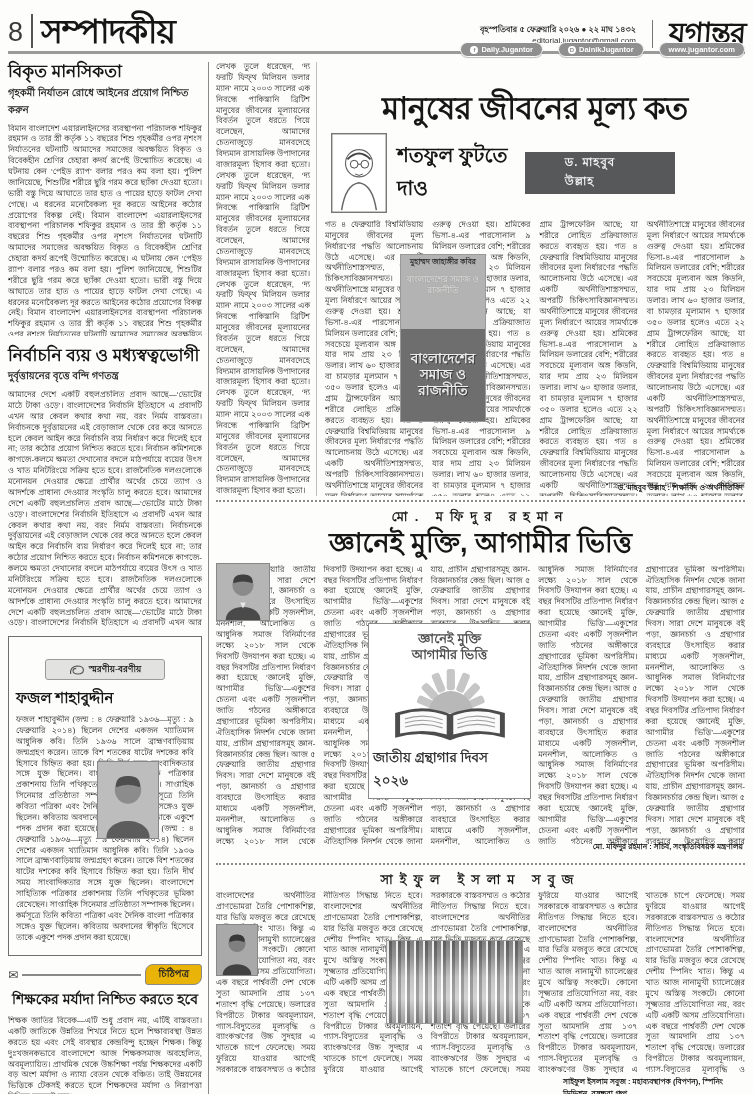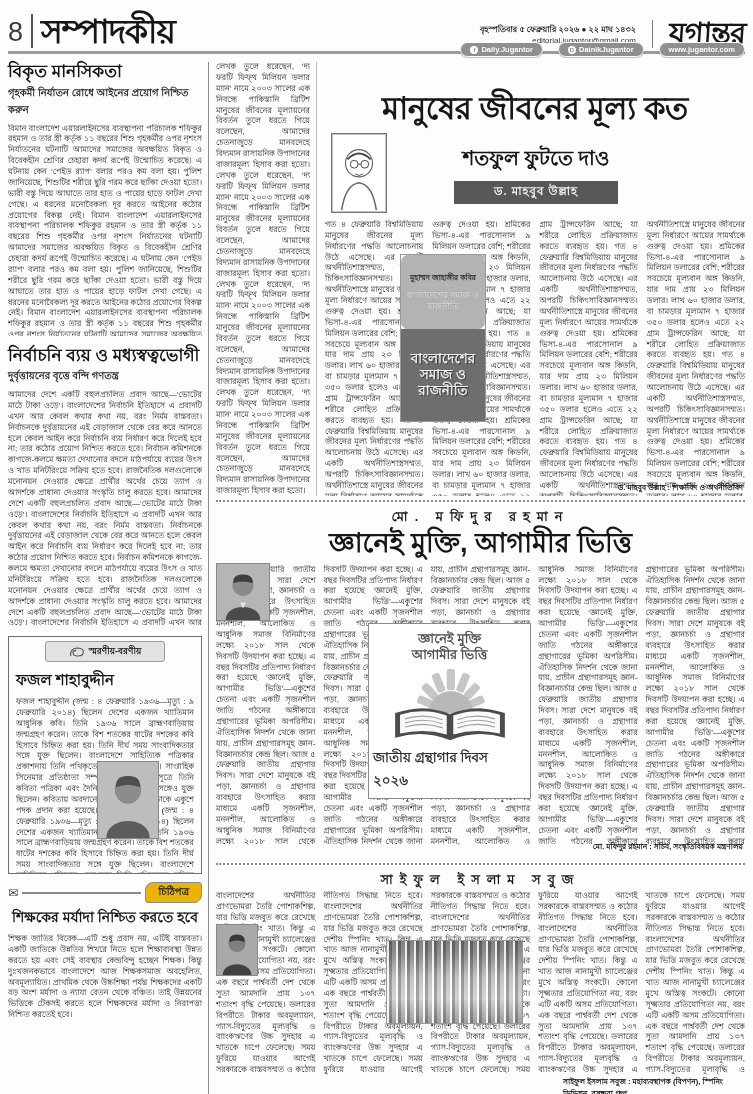--- a/index.html
+++ b/index.html
@@ -32,21 +32,21 @@
   .body { font-size:8px; line-height:1.36; text-align:justify; color:#1c1c1c; overflow:hidden; }
   .credit { font-size:7.5px; font-weight:700; color:#111; }
 
   
   .l-art { margin-bottom:10px; }
   .l-head { font-size:17px; font-weight:900; line-height:1.15; }
   .l-sub { font-size:10px; font-weight:700; color:#2b2b2b; margin:3px 0 5px 0; }
   .l-body1 { height:212px; }
   .l-body2 { height:236px; }
 
-  .memorial { border:1px solid #6f6f6f; padding:4px 7px; height:238px; position:relative; margin-bottom:8px; overflow:hidden; }
+  .memorial { border:1px solid #6f6f6f; padding:22px 7px; height:320px; position:relative; margin-bottom:8px; overflow:hidden;font-family:Liberation Serif, serif; }
   .mem-badge { width:120px; margin:0 auto 6px auto; background:#e2e2e0; border:1px solid #9a9a9a; border-radius:3px; display:flex; align-items:center; justify-content:center; gap:4px; padding:2px 4px; }
   .mem-badge-label { font-size:9px; font-weight:700; color:#222; }
   .mem-title { font-size:15px; font-weight:900; margin-bottom:4px; }
   .mem-body { height:232px; }
   .mem-photo { position:absolute; left:88px; top:124px; width:62px; height:78px; border:1px solid #888; background:#cfcfcf; }
 
   .letters { position:relative; }
   .letters-head { display:flex; align-items:center; gap:4px; margin-bottom:3px; }
   .env-icon { font-size:12px; color:#444; line-height:1; }
   .letters-line { flex:1; border-top:2px double #8a8a8a; }
@@ -55,26 +55,26 @@
   .letters-body { height:108px; }
 
   
   .lead { position:relative; height:434px; overflow:hidden; }
   .lead-flex { display:flex; height:100%; }
   .lead-col1 { width:100px; flex:0 0 100px; height:100%; padding-right:6px; }
   .lead-right { flex:1; border-left:1px solid #bdbdbd; padding-left:8px; display:flex; flex-direction:column; }
   .lead-headline { font-size:31px; font-weight:900; text-align:center; line-height:1.1; letter-spacing:-0.5px;margin-top:30px; }
   .lead-subrow { display:flex; align-items:center; gap:10px; margin:6px 0 6px 6px; height:86px; }
   .lead-photo { width:56px; height:80px; border:1px solid #777; background:#fff; flex:0 0 56px; }
-  .lead-subcenter { flex:1; display:flex; flex-direction:column; align-items:center; gap:5px; padding-right:70px; }
+  .lead-subcenter { flex:1; display:flex; flex-direction:row; align-items:center; gap:5px; padding-right:70px; }
   .lead-subhead { font-size:20px; font-weight:900; }
   .author-bar { background:#57585a; color:#f2f2f2; font-size:11.5px; font-weight:700; padding:2px 40px; letter-spacing:1px; }
   .lead-body { columns:4; column-gap:9px; height:290px; }
   .adbox { position:absolute; left:184px; top:192px; width:86px; height:168px; border:1px solid #999; display:flex; flex-direction:column; z-index:4; }
-  .adbox-top { background:#b3b3b3; flex:0 0 74px; padding:17px 3px; text-align:center;border-radius:7px; }
+  .adbox-top { background:#b3b3b3; flex:0 0 74px; padding:1px 3px; text-align:center; }
   .adbox-author { font-size:7.5px; font-weight:900; color:#2e2e2e; }
   .adbox-ghost { font-size:8.5px; font-weight:700; color:#d6d6d4; margin-top:6px; line-height:1.3; text-shadow:0 0 1px #8d8d8d; }
   .adbox-bottom { background:#6e6e6e; flex:1; display:flex; align-items:center; justify-content:center; text-align:center; padding:3px; }
   .adbox-title { font-size:13.5px; font-weight:900; color:#ededed; line-height:1.2; text-shadow:1px 1px 0 #3c3c3c; }
   .lead-credit { position:absolute; right:2px; bottom:2px; }
 
   .dotted { border:none; border-top:2px dotted #8a8a8a; margin:4px 0 5px 0; }
 
   
   .second { position:relative; height:352px; overflow:hidden; }

